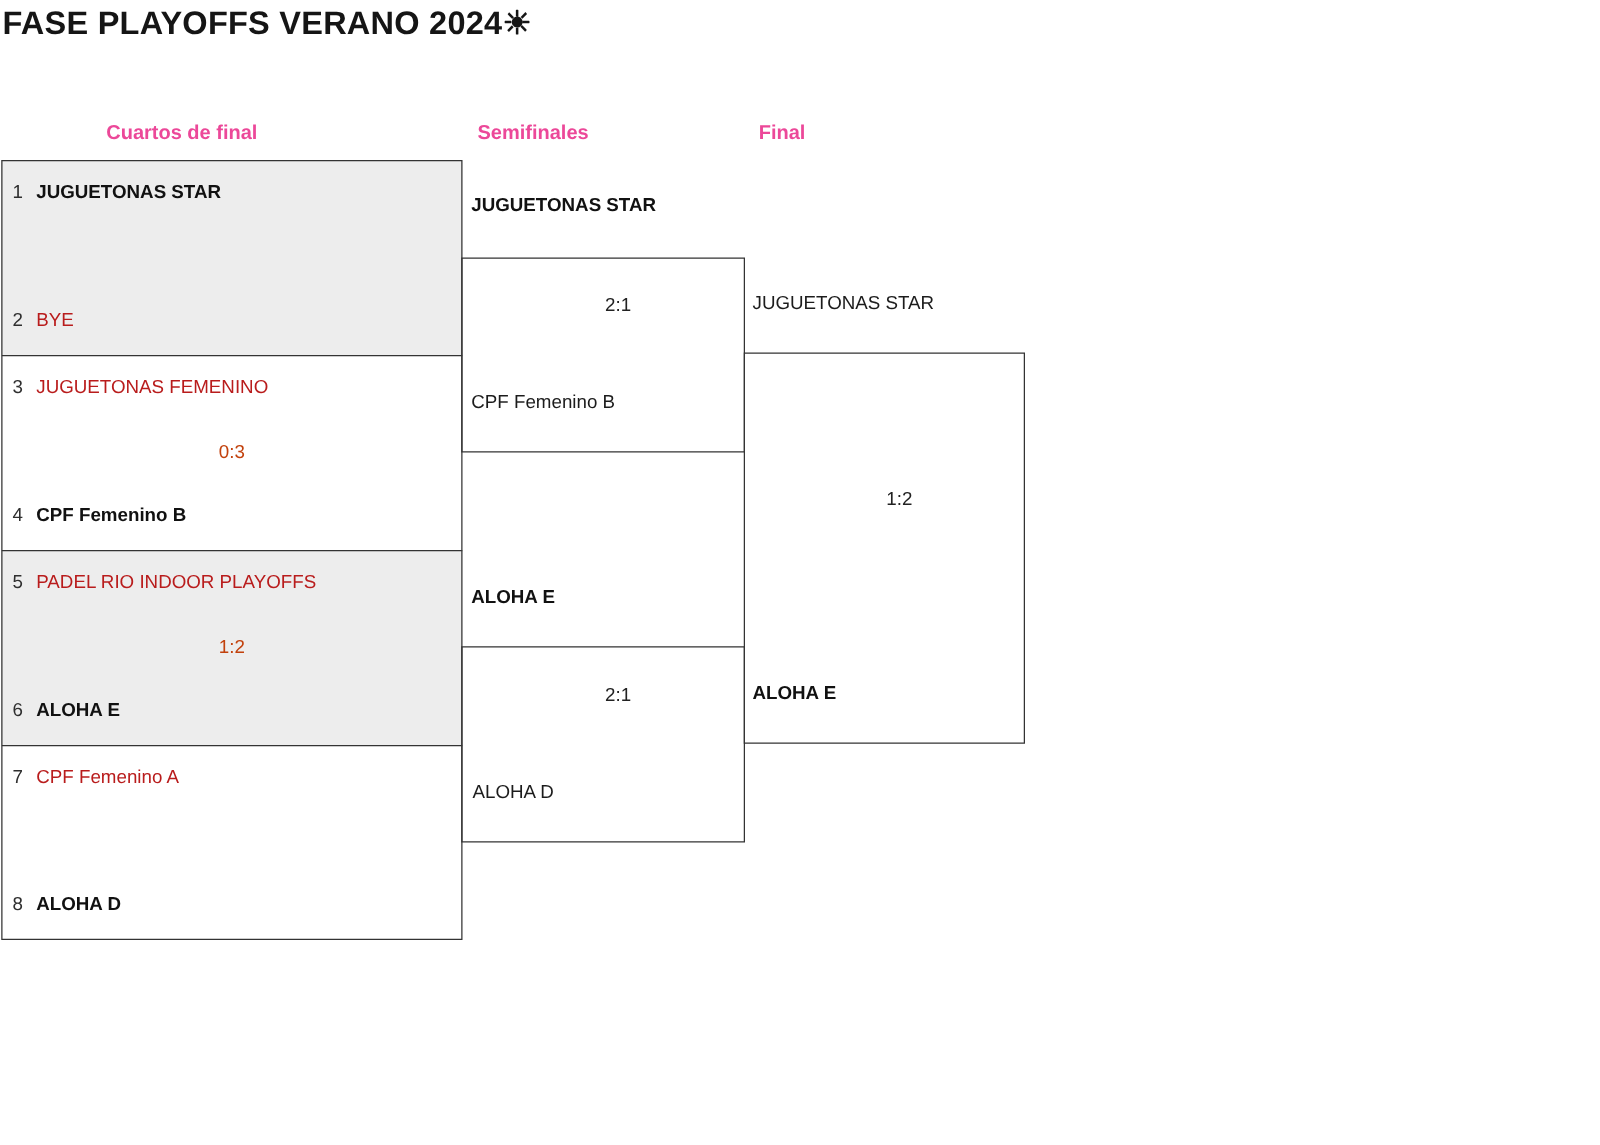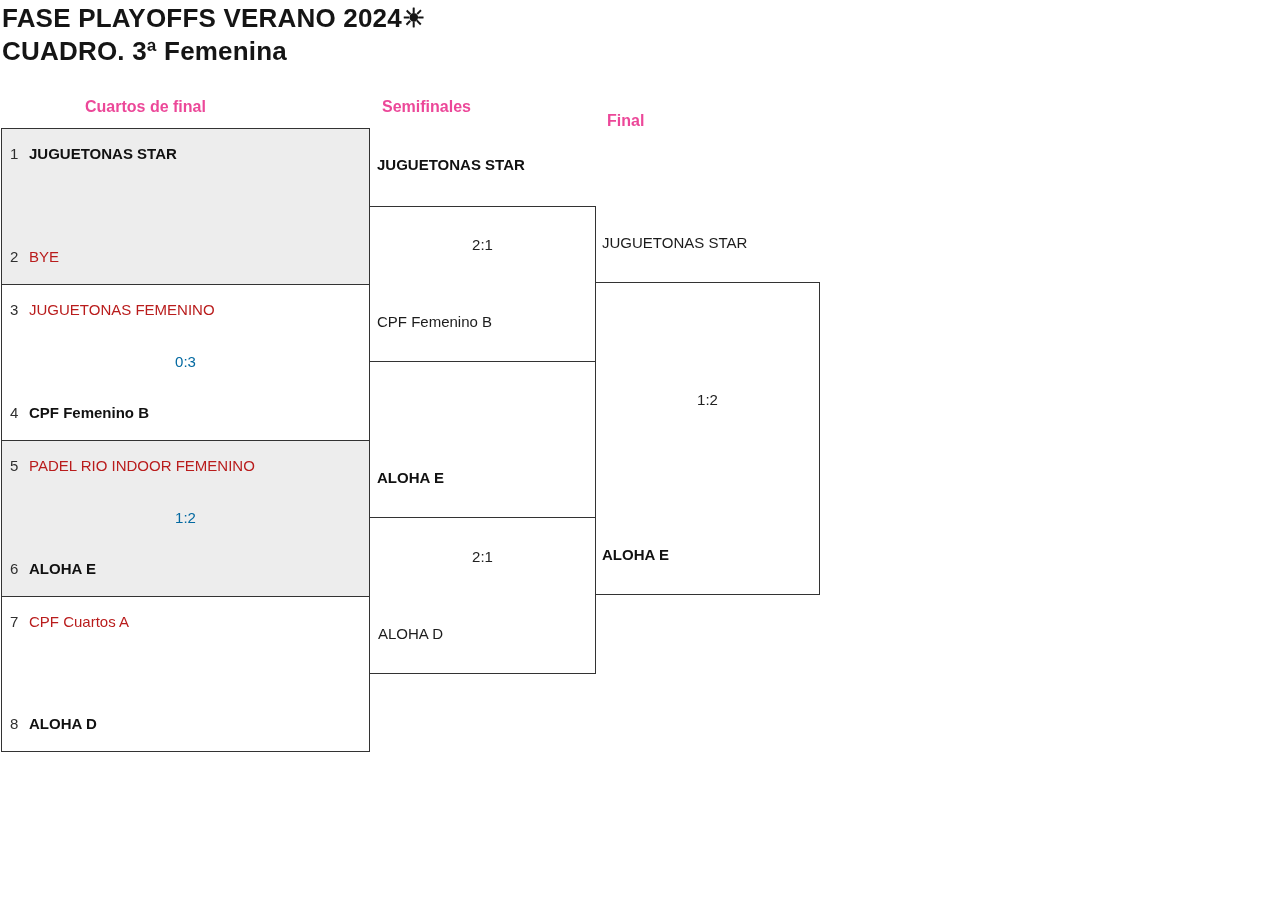--- a/index.html
+++ b/index.html
@@ -14,73 +14,72 @@
   .logo  { position:absolute; left:1050px; top:2px; width:226px; height:70px; cursor:pointer; }
   .logo-dots { position:absolute; left:0; top:0; }
   .logo-text { position:absolute; left:62px; top:-4px; font-size:47px; line-height:70px;
                font-weight:700; color:#76b92e; letter-spacing:-1px; }
 
   
   .col-header { position:absolute; top:98px; width:200px; text-align:left;
                 font-size:16px; font-weight:600; color:#ec4899; }
   .col-header.c1 { left:85px; }
   .col-header.c2 { left:382px; }
-  .col-header.c3 { left:607px;margin-top:14px; }
+  .col-header.c3 { left:607px; }
 
   
   .qf { position:absolute; left:1px; width:369px; box-sizing:border-box;
         border:1px solid #333; background:#fff; }
   .qf.shaded { background:#ededed; }
   .qf1 { top:128px; height:157px; }
   .qf2 { top:284px; height:157px; }
   .qf3 { top:440px; height:157px; }
   .qf4 { top:596px; height:156px; }
 
   .team-row { position:absolute; left:8px; right:6px; display:flex; align-items:baseline;
               font-size:15px; line-height:18px; white-space:nowrap; }
   .team-row.top { top:16px; }
   .team-row.bottom { bottom:18px; }
   .seed { flex:none; width:19px; color:#2f2f2f; font-weight:400; }
   .team { color:#b91c1c; font-weight:400; }
   .team.winner { font-weight:700; color:#111; }
 
   .score { position:absolute; left:0; right:0; text-align:center;
-           font-size:15px; line-height:18px; color:#0369a1; }
+           font-size:15px; line-height:18px; color:#c2410c; }
   .qf .score { top:68px; }
 
   
   .match-box { position:absolute; box-sizing:border-box; border:1px solid #333; background:transparent; }
   .sf1-box { left:369px; top:206px; width:227px; height:156px; }
   .sf2-box { left:369px; top:517px; width:227px; height:157px; }
   .f-box   { left:595px; top:282px; width:225px; height:313px; }
 
   .adv { position:absolute; font-size:15px; line-height:18px; white-space:nowrap; color:#1c1c1c; }
   .adv.winner { font-weight:700; color:#111; }
-  .free-score { position:absolute; text-align:center; font-size:15px; line-height:18px; color:#222; }
+  .free-score { position:absolute; text-align:center; font-size:15px; line-height:18px; color:#222;margin-left:12px; }
 
   .sf1-top    { left:377px; top:156px; }
   .sf1-score  { left:369px; width:227px; top:236px; }
   .sf1-bottom { left:377px; top:313px; }
 
   .sf2-top    { left:377px; top:469px; }
   .sf2-score  { left:369px; width:227px; top:548px; }
   .sf2-bottom { left:378px; top:625px; }
 
   .f-top    { left:602px; top:234px; }
   .f-score  { left:595px; width:225px; top:391px; }
   .f-bottom { left:602px; top:546px; }
 </style>
 </head>
 <body>
 
 <div class="page">
 
   <div class="title">
     <div>FASE PLAYOFFS VERANO 2024☀</div>
-    <div>CUADRO. 3ª Femenina</div>
   </div>
 
 
   <div class="col-header c1">Cuartos de final</div>
   <div class="col-header c2">Semifinales</div>
   <div class="col-header c3">Final</div>
 
   <div class="qf qf1 shaded">
     <div class="team-row top">
       <span class="seed">1</span>
@@ -101,33 +100,33 @@
     <div class="score">0:3</div>
     <div class="team-row bottom">
       <span class="seed">4</span>
       <span class="team winner">CPF Femenino B</span>
     </div>
   </div>
 
   <div class="qf qf3 shaded">
     <div class="team-row top">
       <span class="seed">5</span>
-      <span class="team">PADEL RIO INDOOR FEMENINO</span>
+      <span class="team">PADEL RIO INDOOR PLAYOFFS</span>
     </div>
     <div class="score">1:2</div>
     <div class="team-row bottom">
       <span class="seed">6</span>
       <span class="team winner">ALOHA E</span>
     </div>
   </div>
 
   <div class="qf qf4">
     <div class="team-row top">
       <span class="seed">7</span>
-      <span class="team">CPF Cuartos A</span>
+      <span class="team">CPF Femenino A</span>
     </div>
     <div class="team-row bottom">
       <span class="seed">8</span>
       <span class="team winner">ALOHA D</span>
     </div>
   </div>
 
   <div class="adv winner sf1-top">JUGUETONAS STAR</div>
   <div class="match-box sf1-box"></div>
   <div class="free-score sf1-score">2:1</div>

